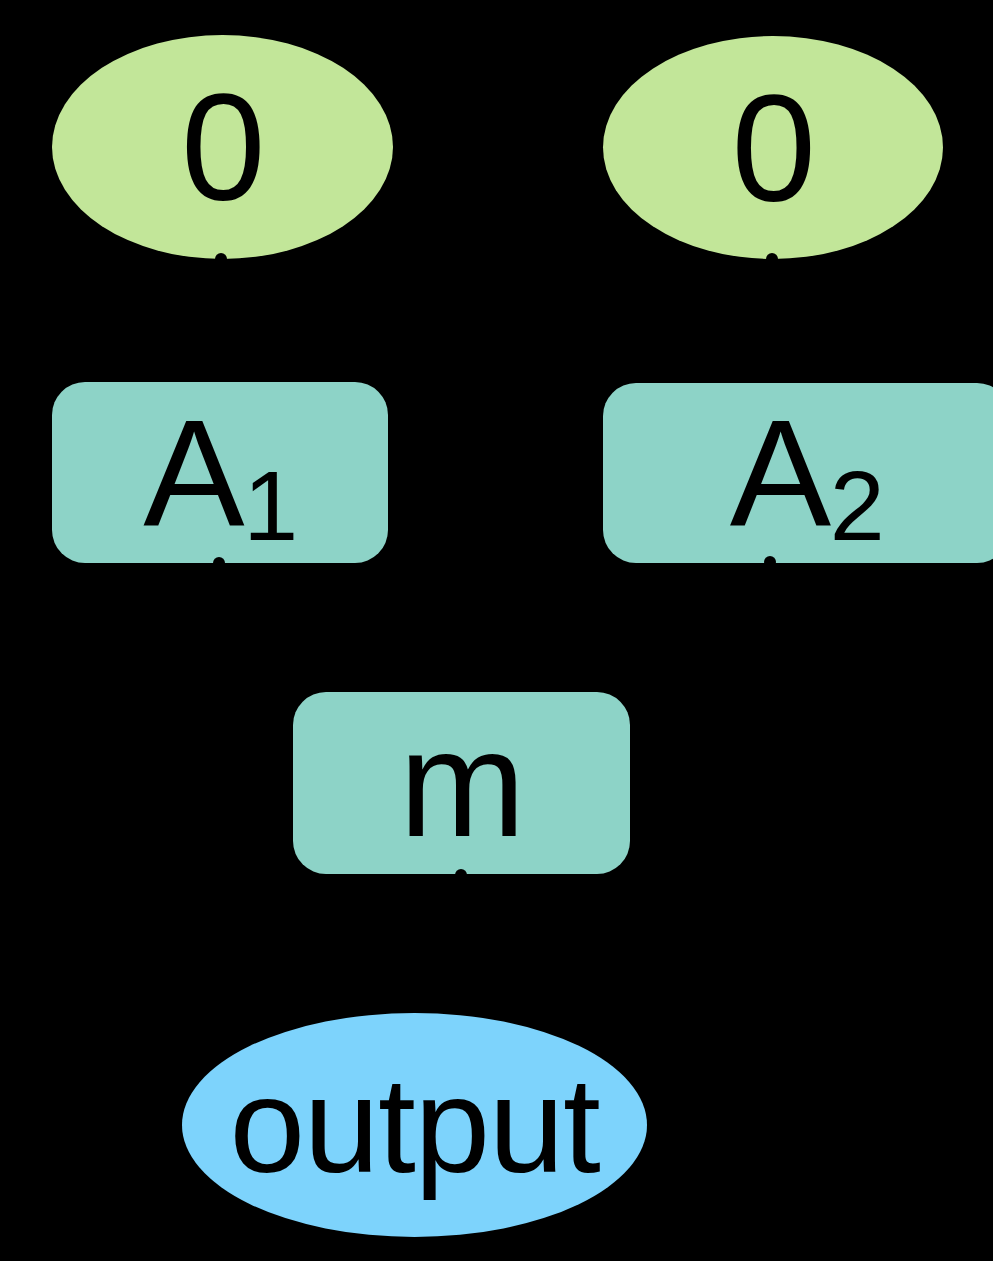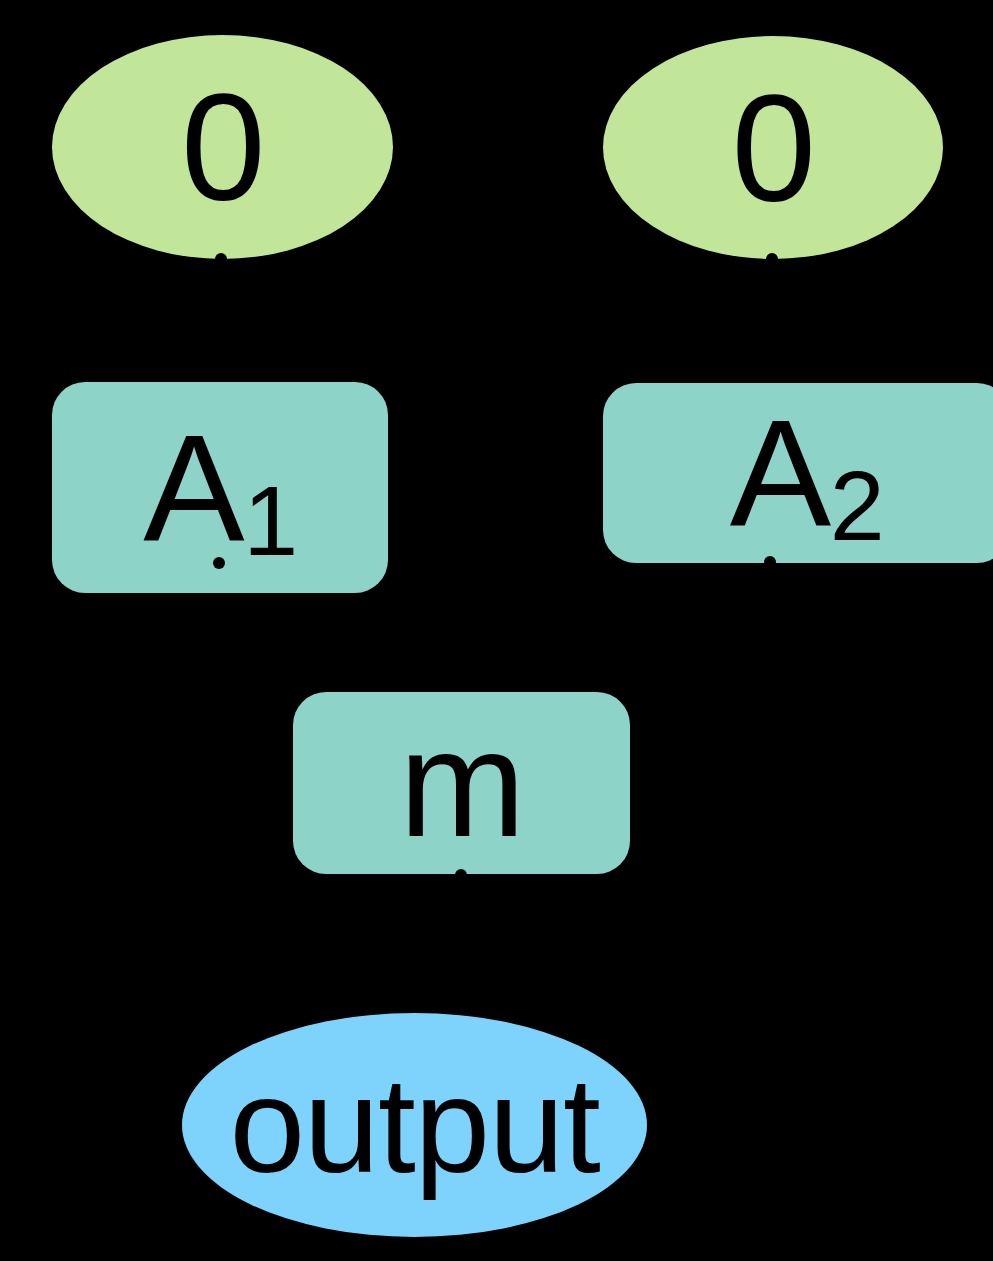--- a/index.html
+++ b/index.html
@@ -35,21 +35,21 @@
   .label-sm { font-size: 136px; }
   .label sub {
     font-size: 0.65em;
     line-height: 0;
     vertical-align: -0.14em;
   }
 
   
   .n-zero-left  { left: 52px;  top: 35px;   width: 341px; height: 224px; }
   .n-zero-right { left: 603px; top: 36px;   width: 340px; height: 223px; }
-  .n-a1         { left: 52px;  top: 382px;  width: 336px; height: 211px; }
+  .n-a1         { left: 52px;  top: 382px;  width: 336px; height: 181px; }
   .n-a2         { left: 603px; top: 383px;  width: 407px; height: 180px; }
   .n-m          { left: 293px; top: 692px;  width: 337px; height: 182px; }
   .n-output     { left: 182px; top: 1013px; width: 465px; height: 224px; }
 
   
   .stub {
     position: absolute;
     width: 12px;
     height: 12px;
     border-radius: 50%;

